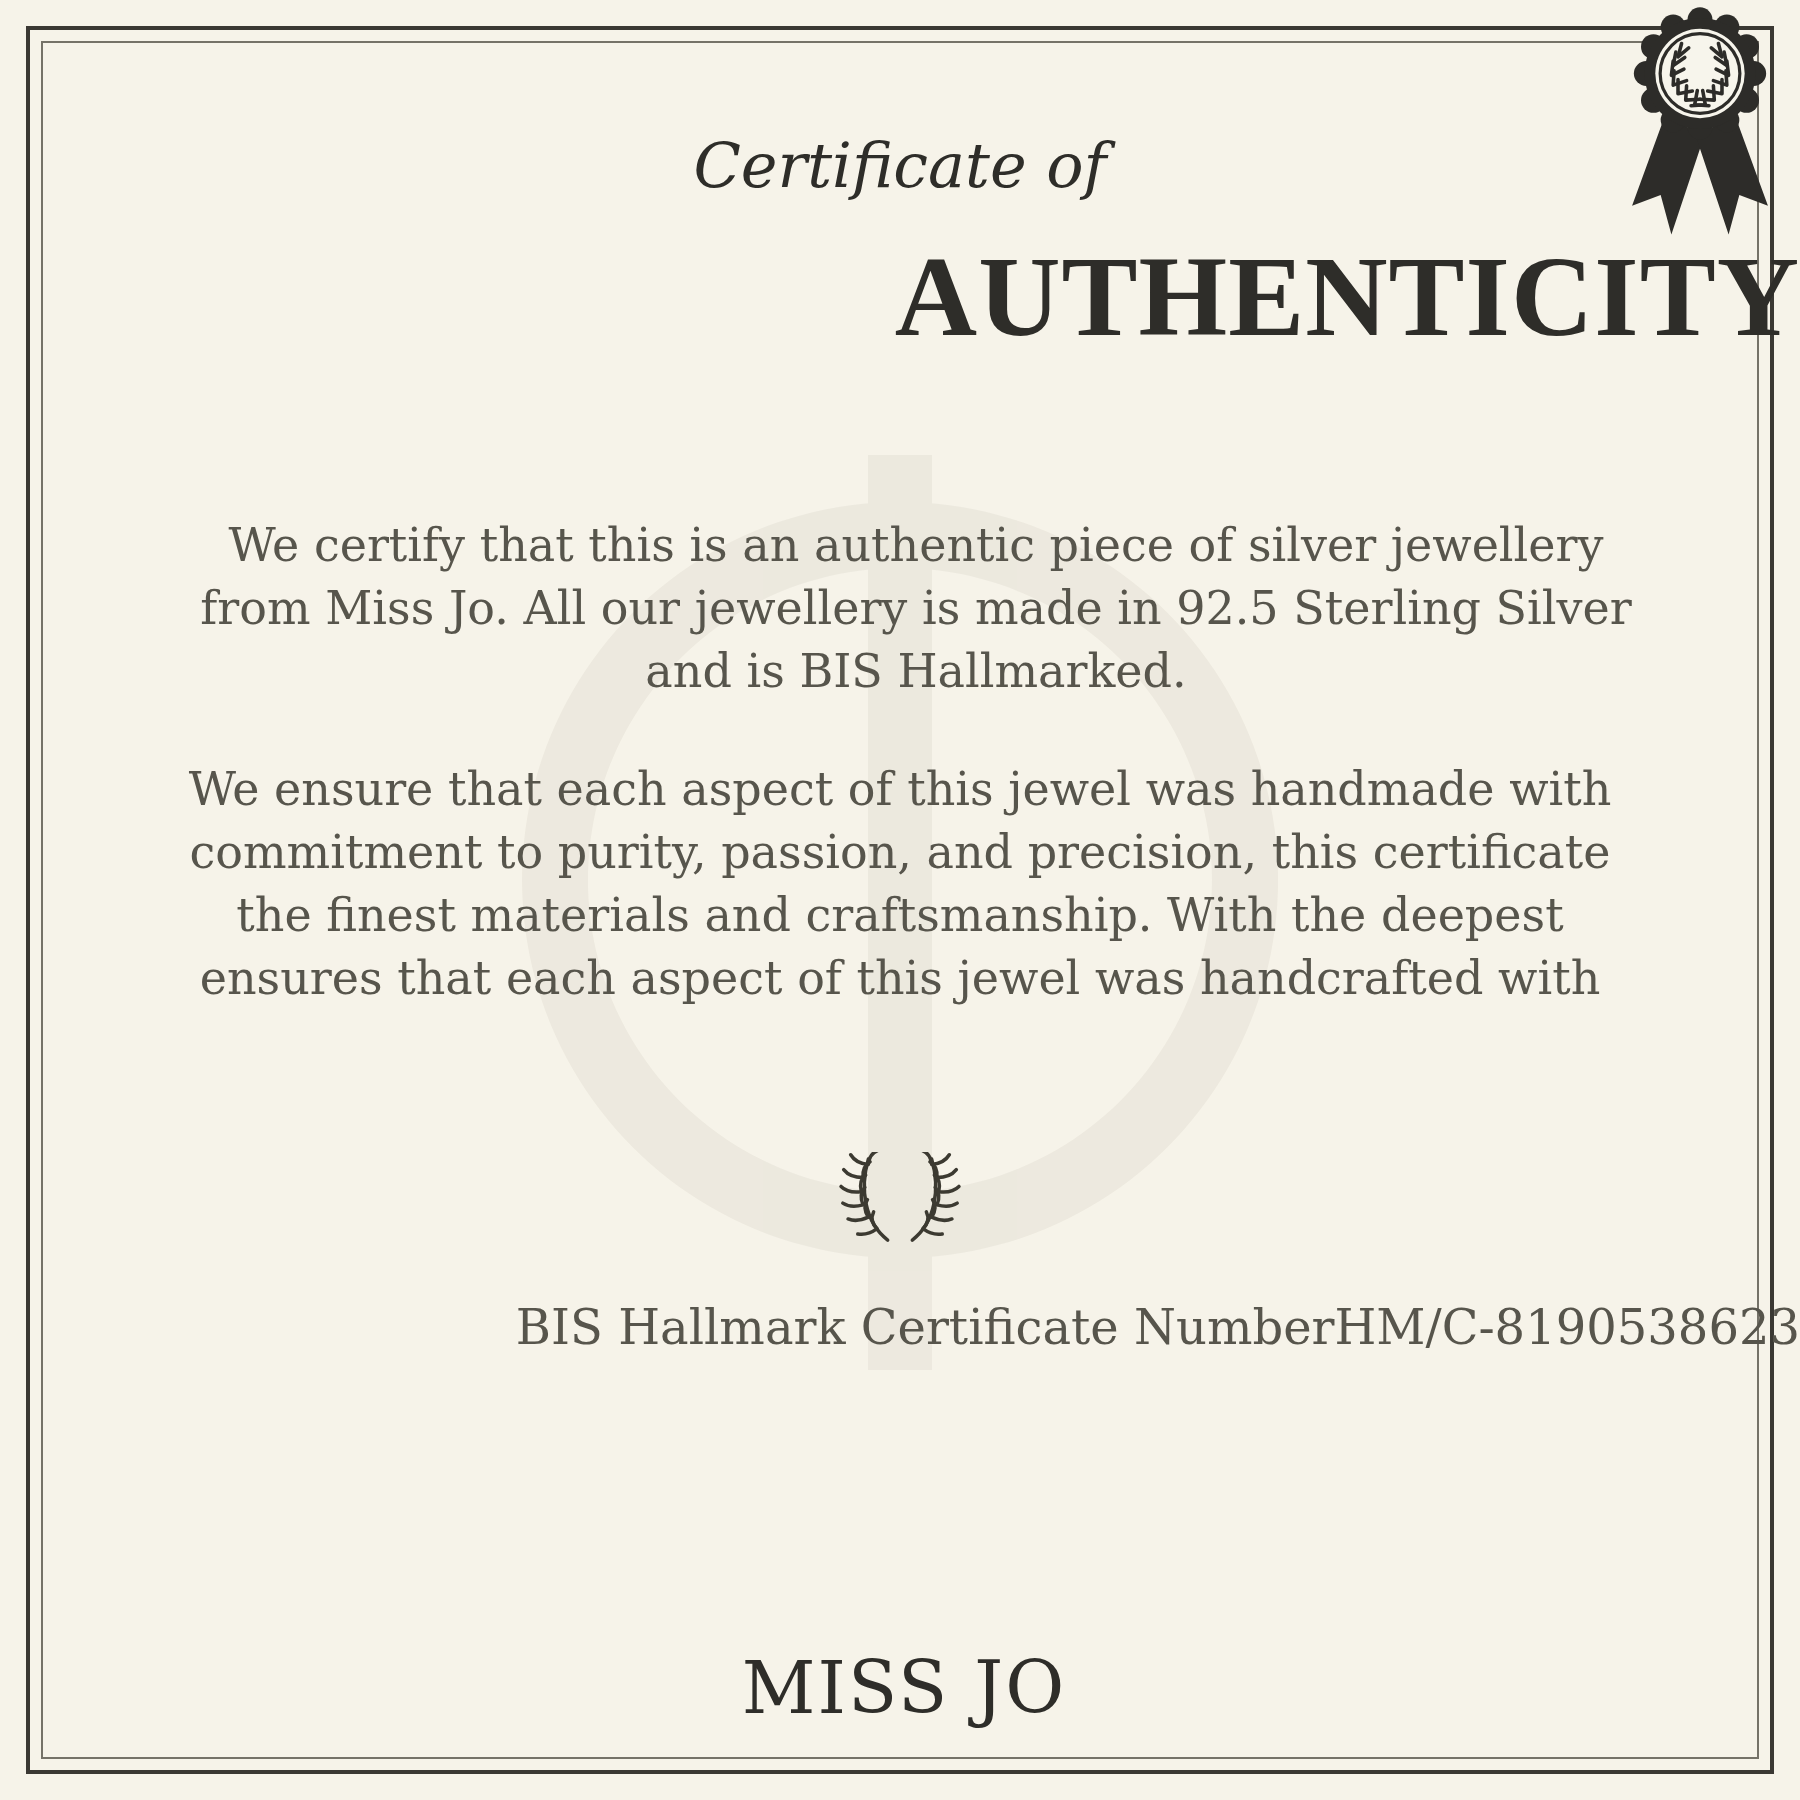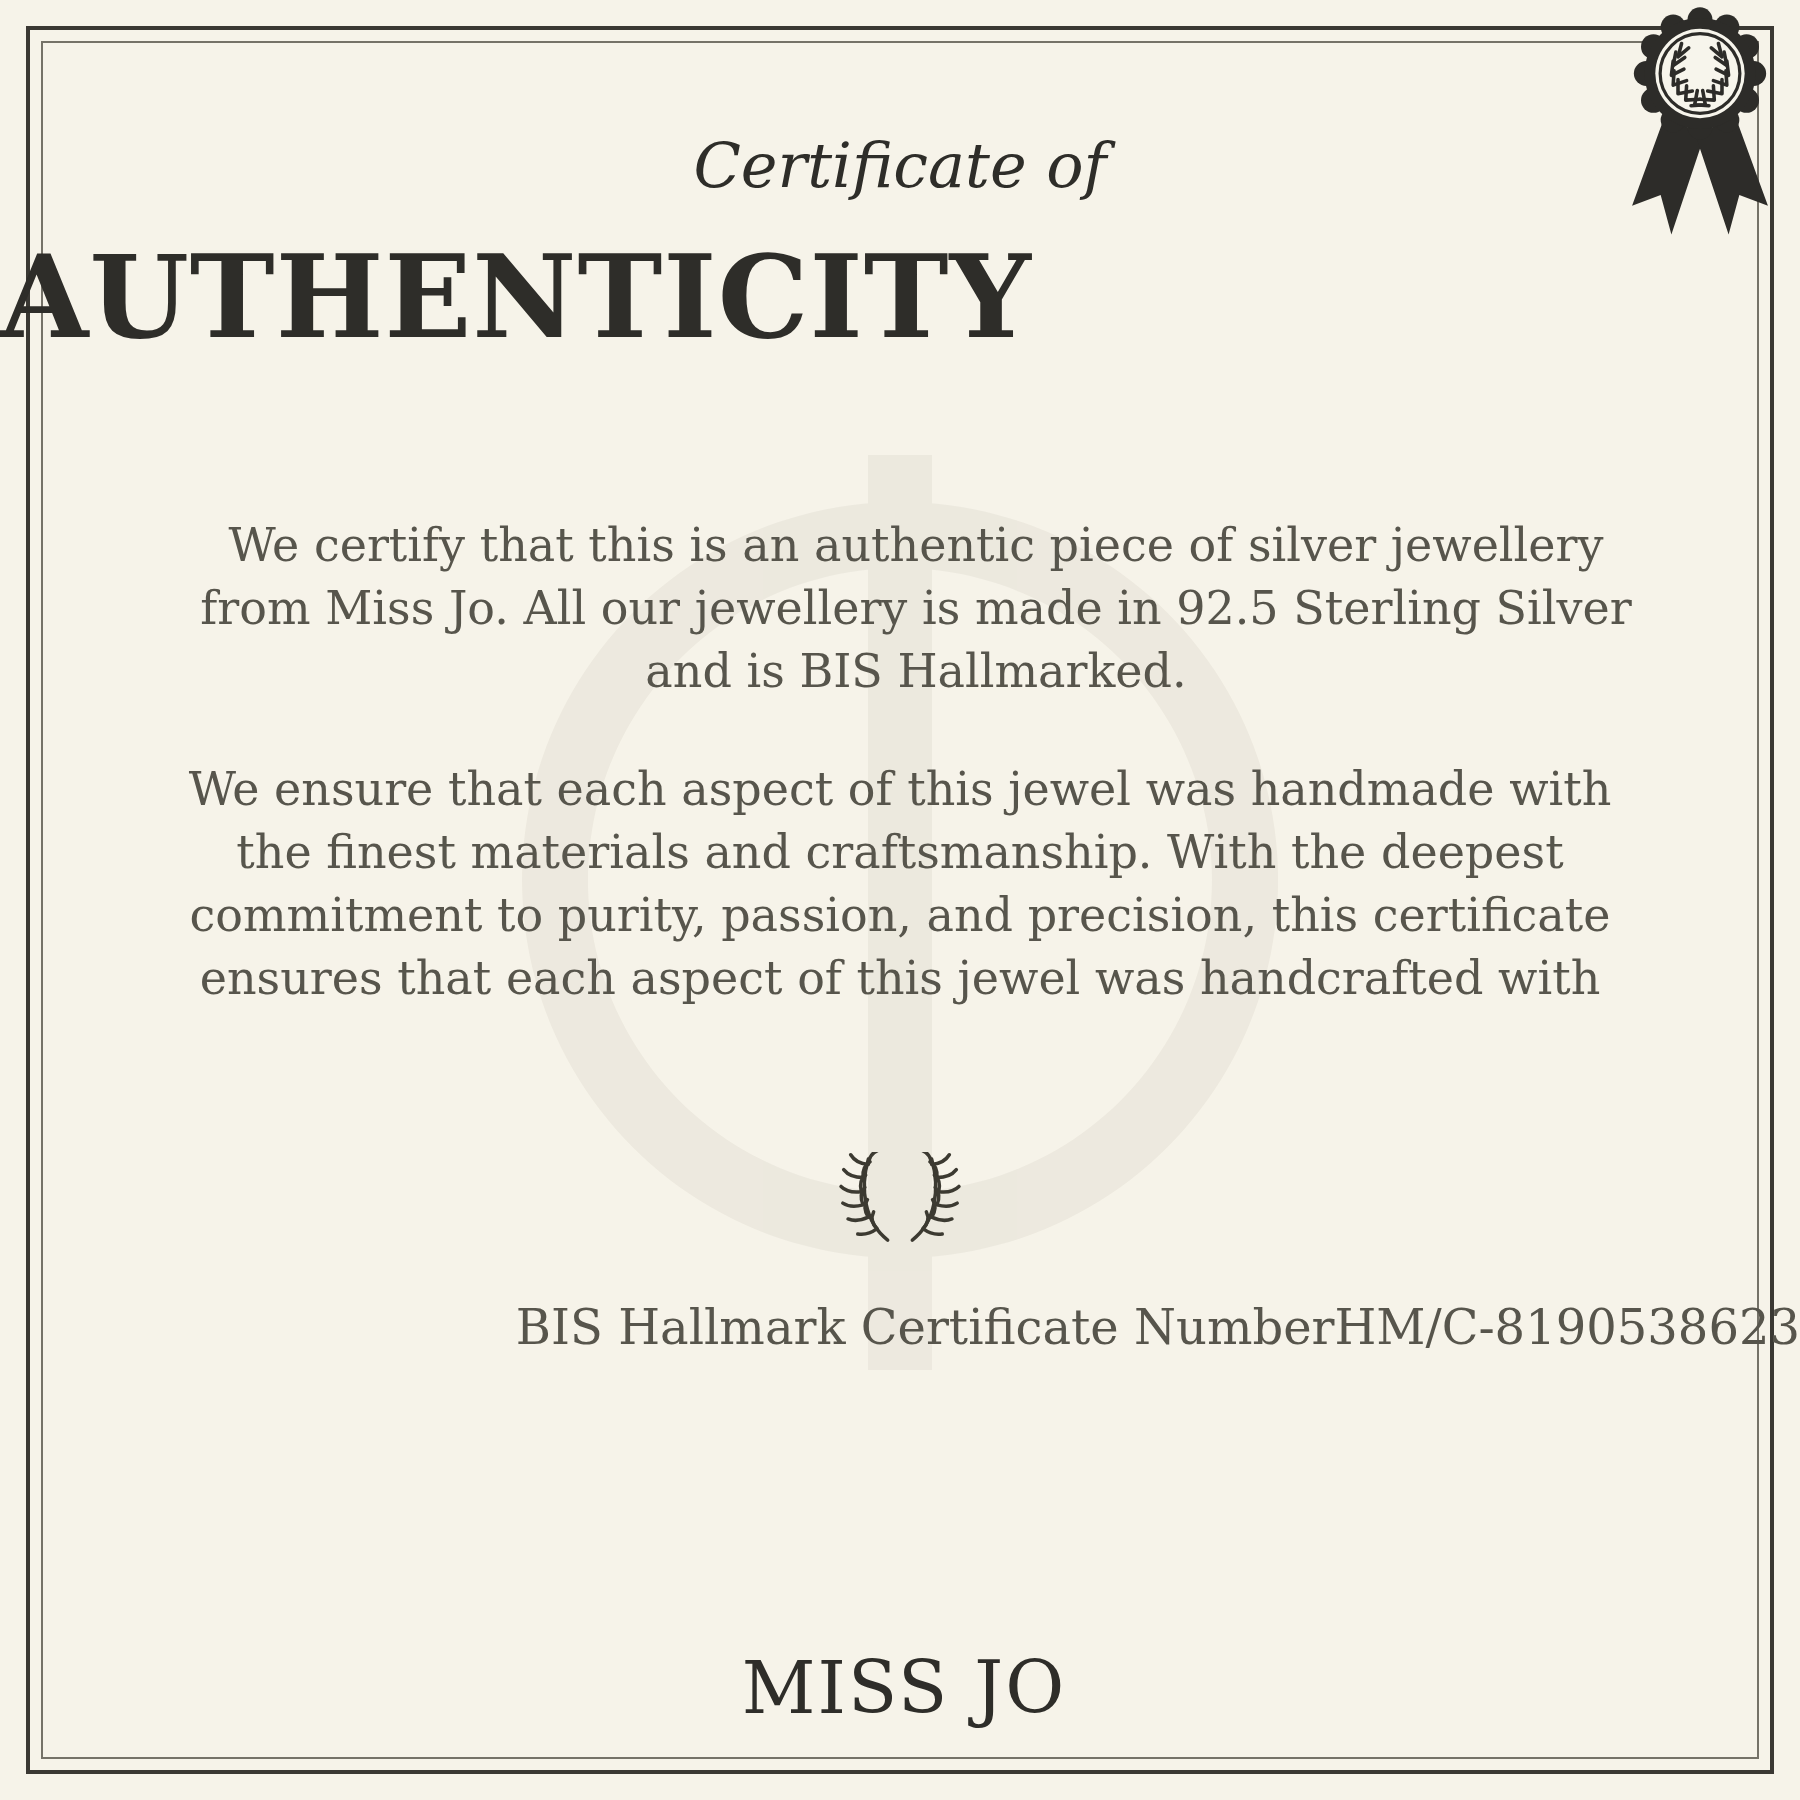--- a/index.html
+++ b/index.html
@@ -31,25 +31,26 @@
 
   .kicker {
     position: absolute; left: 0; right: 0; top: 132px;
     text-align: center;
     font-style: italic;
     font-size: 62px; line-height: 1.1;
     color: var(--title-text, #2e2d29);
   }
   .title {
     position: absolute; left: 0; right: 0; top: 240px;
-    text-align: left;
+    text-align: right;
     font-weight: 700;
     font-size: 114px; line-height: 1;
     letter-spacing: 1px;
     color: var(--title-text, #2e2d29);
+    font-family: Liberation Serif, serif;
   }
   .para {
     position: absolute; left: 0; right: 0;
     text-align: center;
     font-size: 46px; line-height: 63px;
     color: var(--body-text, #57554c);
   }
   .para-1 { top: 514px; padding-left: 32px; }
   .para-2 { top: 758px; text-align: center; }
 
@@ -138,22 +139,22 @@
     <div class="title">AUTHENTICITY</div>
 
     <div class="para para-1">
       <div>We certify that this is an authentic piece of silver jewellery</div>
       <div>from Miss Jo. All our jewellery is made in 92.5 Sterling Silver</div>
       <div>and is BIS Hallmarked.</div>
     </div>
 
     <div class="para para-2">
       <div>We ensure that each aspect of this jewel was handmade with</div>
+      <div>commitment to purity, passion, and precision, this certificate</div>
       <div>the finest materials and craftsmanship. With the deepest</div>
-      <div>commitment to purity, passion, and precision, this certificate</div>
       <div>ensures that each aspect of this jewel was handcrafted with</div>
     </div>
 
     <svg class="laurel-divider" width="176" height="97" viewBox="0 0 200 110" aria-hidden="true">
       <g stroke="var(--ornament, #3c3a31)" stroke-width="4" fill="none" stroke-linecap="round">
         <g id="laurel-branch">
           <path d="M86,100 C60,80 54,42 64,8"></path>
           <path d="M64,14 q-14,-1 -20,-11 M64,14 q1,-12 11,-16"></path>
           <path d="M58,29 q-15,0 -22,-9 M58,29 q-1,-13 8,-18"></path>
           <path d="M56,45 q-15,2 -23,-6 M56,45 q-3,-13 5,-19"></path>

